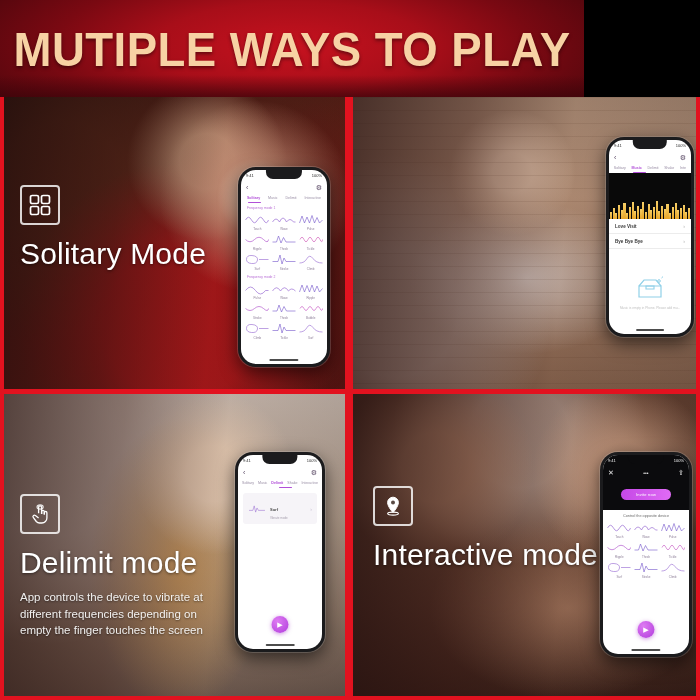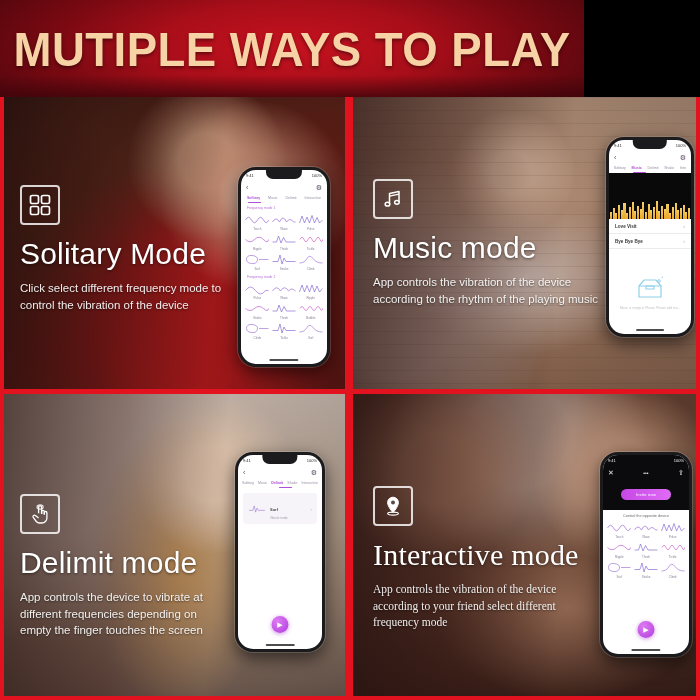--- a/index.html
+++ b/index.html
@@ -89,21 +89,21 @@
       radial-gradient(circle at 48% 14%, rgba(236,226,216,.6) 0 16%, rgba(0,0,0,0) 40%),
       linear-gradient(to bottom,#6b4a38 0%,#7d5a44 36%,#5c3c2e 70%,#331f18 100%);
   }
   .scrim-br{ background:linear-gradient(95deg, rgba(40,18,16,.84) 0%, rgba(52,22,18,.58) 32%, rgba(66,28,22,.26) 60%, rgba(40,16,14,.34) 100%); }
 
   
   .content { position:absolute; left:20px; right:10px; }
   .c-tl { top:88px; }
   .c-tr { top:82px; }
   .c-bl { top:100px; }
-  .c-br { top:92px;font-family:Liberation Serif, serif; }
+  .c-br { top:92px; }
 
   .mode-icon {
     width:40px; height:40px; border:2px solid rgba(255,255,255,.82);
     border-radius:4px; position:relative; margin-bottom:12px;
   }
   .mode-icon svg{ position:absolute; left:50%; top:50%; transform:translate(-50%,-50%); display:block; }
 
   .mode-title {
     color:#ffffff; font-size:30px; font-weight:normal; letter-spacing:.2px;
     line-height:1.1; text-shadow:0 1px 3px rgba(0,0,0,.5); white-space:nowrap;
@@ -208,21 +208,20 @@
       <div class="content c-tl">
         <div class="mode-icon">
           <svg width="22" height="22" viewBox="0 0 22 22">
             <rect x="1.5" y="1.5" width="8" height="8" rx="1.6" fill="none" stroke="#fff" stroke-width="1.7"></rect>
             <rect x="12.5" y="1.5" width="8" height="8" rx="1.6" fill="none" stroke="#fff" stroke-width="1.7"></rect>
             <rect x="1.5" y="12.5" width="8" height="8" rx="1.6" fill="none" stroke="#fff" stroke-width="1.7"></rect>
             <rect x="12.5" y="12.5" width="8" height="8" rx="1.6" fill="none" stroke="#fff" stroke-width="1.7"></rect>
           </svg>
         </div>
         <div class="mode-title">Solitary Mode</div>
-        <div class="mode-desc">Click select different frequency mode to control the vibration of the device</div>
       </div>
 
       <div class="phone ph1">
         <div class="phone-screen">
           <div class="notch"></div>
           <div class="statusbar">
             <span>9:41</span>
             <span>100%</span>
           </div>
           <div class="navrow">
@@ -354,32 +353,20 @@
           </div>
           <div class="home-ind"></div>
         </div>
       </div>
     </div>
 
     <div class="panel p-tr">
       <div class="photo bg-tr"></div>
       <div class="scrim scrim-tr"></div>
 
-      <div class="content c-tr">
-        <div class="mode-icon">
-          <svg width="21" height="21" viewBox="0 0 21 21">
-            <path d="M7 15.5 V5 L16.5 3 V13.5" fill="none" stroke="#fff" stroke-width="1.5" stroke-linejoin="round"></path>
-            <ellipse cx="5" cy="15.7" rx="2.3" ry="1.9" fill="none" stroke="#fff" stroke-width="1.5"></ellipse>
-            <ellipse cx="14.4" cy="13.8" rx="2.3" ry="1.9" fill="none" stroke="#fff" stroke-width="1.5"></ellipse>
-            <path d="M7 7.6 L16.5 5.6" fill="none" stroke="#fff" stroke-width="1.2"></path>
-          </svg>
-        </div>
-        <div class="mode-title">Music mode</div>
-        <div class="mode-desc d-tr">App controls the vibration of the device according to the rhythm of the playing music</div>
-      </div>
 
       <div class="phone ph2" style="left:253px; top:40px;">
         <div class="phone-screen">
           <div class="notch"></div>
           <div class="statusbar">
             <span>9:41</span>
             <span>100%</span>
           </div>
           <div class="navrow">
             <span>‹</span>
@@ -508,21 +495,20 @@
 
       <div class="content c-br">
         <div class="mode-icon">
           <svg width="22" height="22" viewBox="0 0 22 22">
             <path d="M11 2.2 a5.4 5.4 0 0 1 5.4 5.4 c0 4 -5.4 10 -5.4 10 s-5.4 -6 -5.4 -10 A5.4 5.4 0 0 1 11 2.2 Z" fill="#fff" stroke="#fff" stroke-width="1"></path>
             <circle cx="11" cy="7.5" r="2" fill="#5a4a44"></circle>
             <ellipse cx="11" cy="18.6" rx="5.4" ry="1.5" fill="none" stroke="#fff" stroke-width="1.1"></ellipse>
           </svg>
         </div>
         <div class="mode-title">Interactive mode</div>
-        <div class="mode-desc d-br">App controls the vibration of the device according to your friend select different frequency mode</div>
       </div>
 
       <div class="phone ph4" style="left:247px; top:58px;">
         <div class="phone-screen">
           <div class="notch" style="background:#0b0b0d"></div>
           <div class="dark-top">
             <div class="statusbar sb-dark">
               <span>9:41</span>
               <span>100%</span>
             </div>

